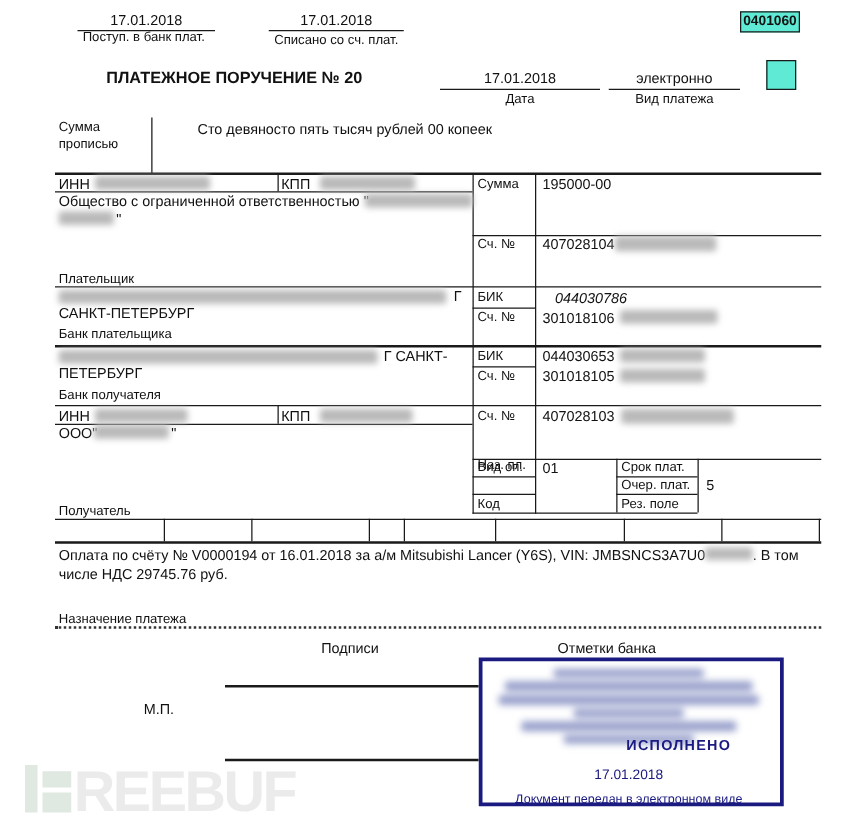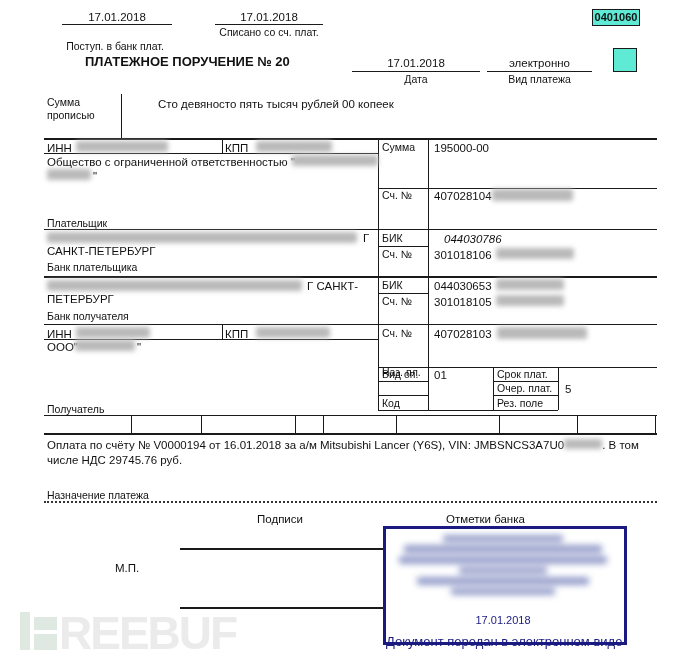--- a/index.html
+++ b/index.html
@@ -31,21 +31,21 @@
 
 <div id="doc">
 
   <div class="wm-block" style="left:20px;top:612px;width:10px;height:38px;"></div>
   <div class="wm-block" style="left:34px;top:617px;width:23px;height:13px;"></div>
   <div class="wm-block" style="left:34px;top:634px;width:23px;height:16px;"></div>
   <div class="wm-text" style="left:59px;top:613px;">REEBUF</div>
 
   <div class="abs t ctr" style="left:62px;top:11px;width:110px;">17.01.2018</div>
   <div class="hl" style="left:62px;top:24px;width:110px;"></div>
-  <div class="abs s ctr" style="left:57px;top:41px;width:116px;">Поступ. в банк плат.</div>
+  <div class="abs s ctr" style="left:57px;top:25px;width:116px;">Поступ. в банк плат.</div>
 
   <div class="abs t ctr" style="left:215px;top:11px;width:108px;">17.01.2018</div>
   <div class="hl" style="left:215px;top:24px;width:108px;"></div>
   <div class="abs s ctr" style="left:210px;top:27px;width:118px;">Списано со сч. плат.</div>
 
   <div class="box ctr" style="left:592px;top:9px;width:46px;height:15px;font-size:11px;font-weight:bold;line-height:15px;">0401060</div>
 
   <div class="abs b" style="left:45px;top:54px;font-size:13px;">ПЛАТЕЖНОЕ ПОРУЧЕНИЕ № 20</div>
 
   <div class="abs t ctr" style="left:352px;top:57px;width:128px;">17.01.2018</div>
@@ -180,16 +180,17 @@
 
   <div class="stamp-box" style="left:383px;top:526px;width:238px;height:113px;"></div>
   <div class="stamp-blur" style="left:394px;top:532px;width:218px;">
     <div style="width:120px;height:7px;"></div>
     <div style="width:198px;height:8px;"></div>
     <div style="width:208px;height:8px;"></div>
     <div style="width:88px;height:7px;"></div>
     <div style="width:172px;height:8px;"></div>
     <div style="width:104px;height:7px;"></div>
   </div>
+  <div class="abs t ctr stamp-t b" style="left:386px;top:591px;width:234px;letter-spacing:1px;">ИСПОЛНЕНО</div>
   <div class="abs s ctr stamp-t" style="left:386px;top:615px;width:234px;font-size:11px;">17.01.2018</div>
-  <div class="abs ctr stamp-t" style="left:386px;top:634px;width:234px;font-size:13px;">Документ передан в электронном виде</div>
+  <div class="abs ctr stamp-t" style="left:386px;top:634px;width:234px;font-size:10px;">Документ передан в электронном виде</div>
 
 </div>
 
 </body></html>

